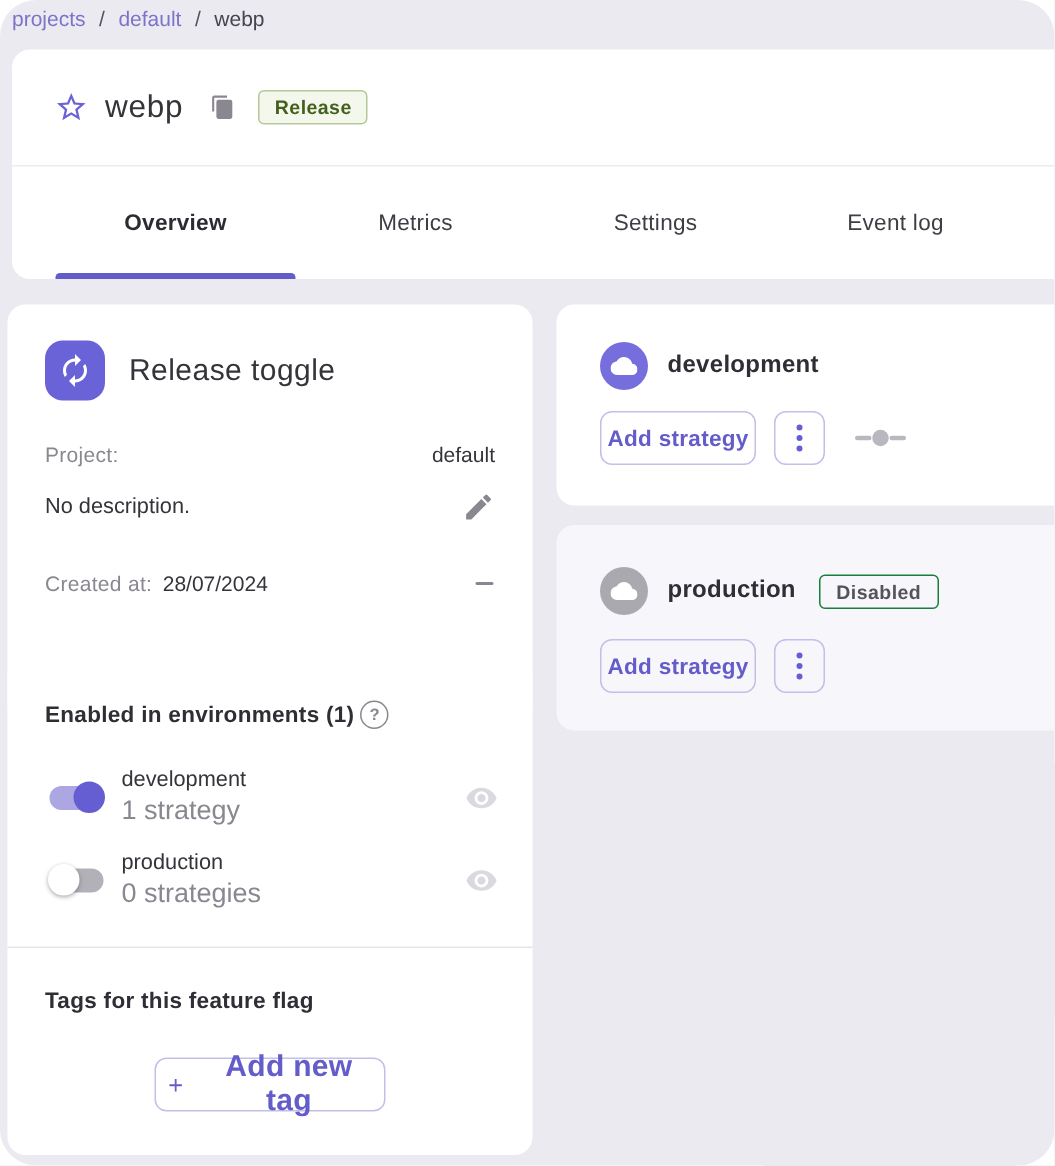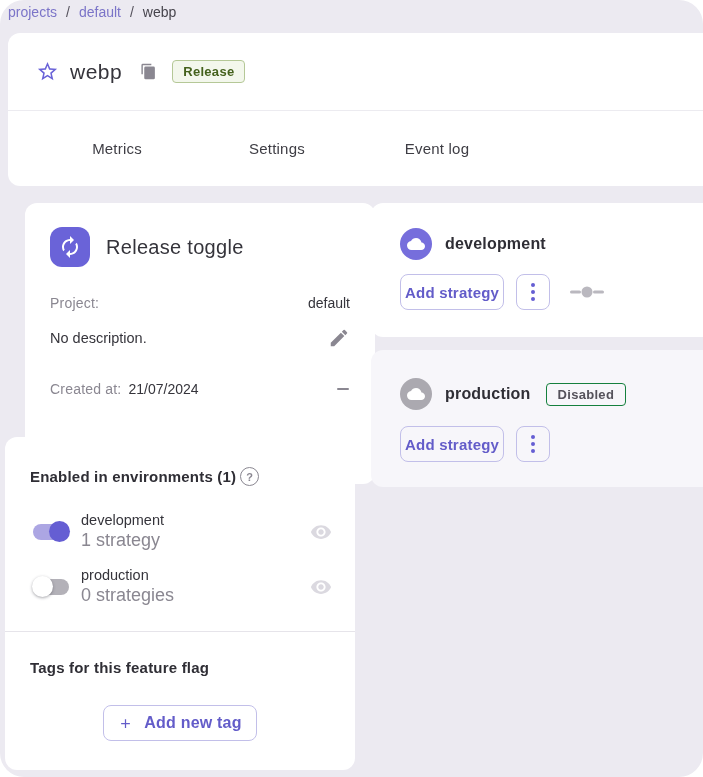--- a/index.html
+++ b/index.html
@@ -29,21 +29,21 @@
   .tab{width:160px;display:flex;align-items:center;justify-content:center;font-size:15px;
        color:#3E3D44;position:relative;cursor:pointer;letter-spacing:.2px;}
   .tab.active{font-weight:bold;color:#2C2B32;}
   .tab.active::after{content:"";position:absolute;left:0;right:0;bottom:0;height:4px;
                      background:#635CC9;border-radius:3px 3px 0 0;}
 
   
   .card{position:absolute;background:#FFFFFF;border-radius:12px;}
 
   
-  .release-card{left:5px;top:203px;width:350px;height:281px;margin-left:20px;}
+  .release-card{left:5px;top:203px;width:350px;height:281px;}
   .release-head{display:flex;align-items:center;gap:16px;padding:24px 25px 0 25px;}
   .type-icon{width:40px;height:40px;border-radius:12px;background:#6A63D8;flex:none;
              display:flex;align-items:center;justify-content:center;}
   .type-label{font-size:20px;color:#35343B;letter-spacing:.3px;}
   .kv-row{display:flex;justify-content:space-between;align-items:center;padding:0 25px;font-size:14px;}
   .row-project{margin-top:28px;}
   .row-desc{margin-top:16px;}
   .row-created{margin-top:32px;}
   .kv-label{color:#8A8791;letter-spacing:.2px;}
   .kv-value{color:#35343B;}
@@ -71,21 +71,21 @@
   .switch.on .thumb{right:0;background:#655ED3;}
   .switch.off .thumb{left:0;background:#FFFFFF;box-shadow:0 1px 3px rgba(60,60,70,.45);}
   .env-text{margin-left:11px;display:flex;flex-direction:column;gap:2px;}
   .env-name{font-size:14.5px;color:#35343B;}
   .env-strategies{font-size:18px;color:#8A8791;}
   .eye-btn{margin-left:auto;width:22px;height:22px;display:flex;align-items:center;justify-content:center;cursor:pointer;}
   .env-divider{border:none;border-top:1px solid #E6E4EA;margin:25px 0 0 0;}
   .tags-head{padding:27px 25px 0 25px;font-size:15px;font-weight:bold;color:#2F2E35;letter-spacing:.2px;}
   .add-tag-btn{display:flex;align-items:center;justify-content:center;gap:11px;margin:29px auto 0 auto;
                width:154px;height:36px;background:#FFFFFF;border:1px solid #C2BFE9;border-radius:8px;
-               color:#635CC9;font-size:16px;font-weight:bold;cursor:pointer;
+               color:#635CC9;font-size:20px;font-weight:bold;cursor:pointer;
                font-family:"Liberation Sans","DejaVu Sans",sans-serif;letter-spacing:.2px;}
 
   
   .dev-panel{left:371px;top:203px;width:352px;height:134px;}
   .prod-panel{left:371px;top:350px;width:352px;height:137px;background:#F7F6FA;}
   .panel-head{display:flex;align-items:center;gap:13px;padding:25px 0 0 29px;}
   .prod-panel .panel-head{padding-top:28px;}
   .cloud-circle{width:32px;height:32px;border-radius:50%;flex:none;
                 display:flex;align-items:center;justify-content:center;}
   .cloud-purple{background:#766EDC;}
@@ -125,20 +125,21 @@
       </span>
       <h1 class="page-title">webp</h1>
       <span class="copy-btn">
         <svg width="17" height="17" viewBox="0 0 24 24">
             <path d="M16 1H4a2 2 0 0 0-2 2v13h2V3h12V1zm3 4H8a2 2 0 0 0-2 2v14a2 2 0 0 0 2 2h11a2 2 0 0 0 2-2V7a2 2 0 0 0-2-2z" fill="#8A8791"></path>
           </svg>
       </span>
       <span class="badge-active">Release</span>
     </div>
     <div class="tabs">
+      <div class="tab active">Overview</div>
       <div class="tab">Metrics</div>
       <div class="tab">Settings</div>
       <div class="tab">Event log</div>
     </div>
   </header>
 
   <section class="card release-card">
     <div class="release-head">
       <span class="type-icon">
         <svg width="24" height="24" viewBox="0 0 24 24">
@@ -155,21 +156,21 @@
       <span class="desc-text">No description.</span>
       <span class="edit-btn">
         <svg width="22" height="22" viewBox="0 0 24 24">
             <path d="M3 17.25V21h3.75L17.81 9.94l-3.75-3.75L3 17.25zM20.71 7.04a1 1 0 0 0 0-1.41l-2.34-2.34a1 1 0 0 0-1.41 0l-1.83 1.83 3.75 3.75 1.83-1.83z" fill="#8A8791"></path>
           </svg>
       </span>
     </div>
     <div class="kv-row row-created">
       <span class="created-group">
         <span class="kv-label">Created at:</span>
-        <span class="kv-value">21/07/2024</span>
+        <span class="kv-value">28/07/2024</span>
       </span>
       <span class="collapse-btn">
           <span class="collapse-bar"></span>
         </span>
     </div>
   </section>
 
   <section class="card env-card">
     <div class="env-head">
       <span>Enabled in environments (1)</span>

